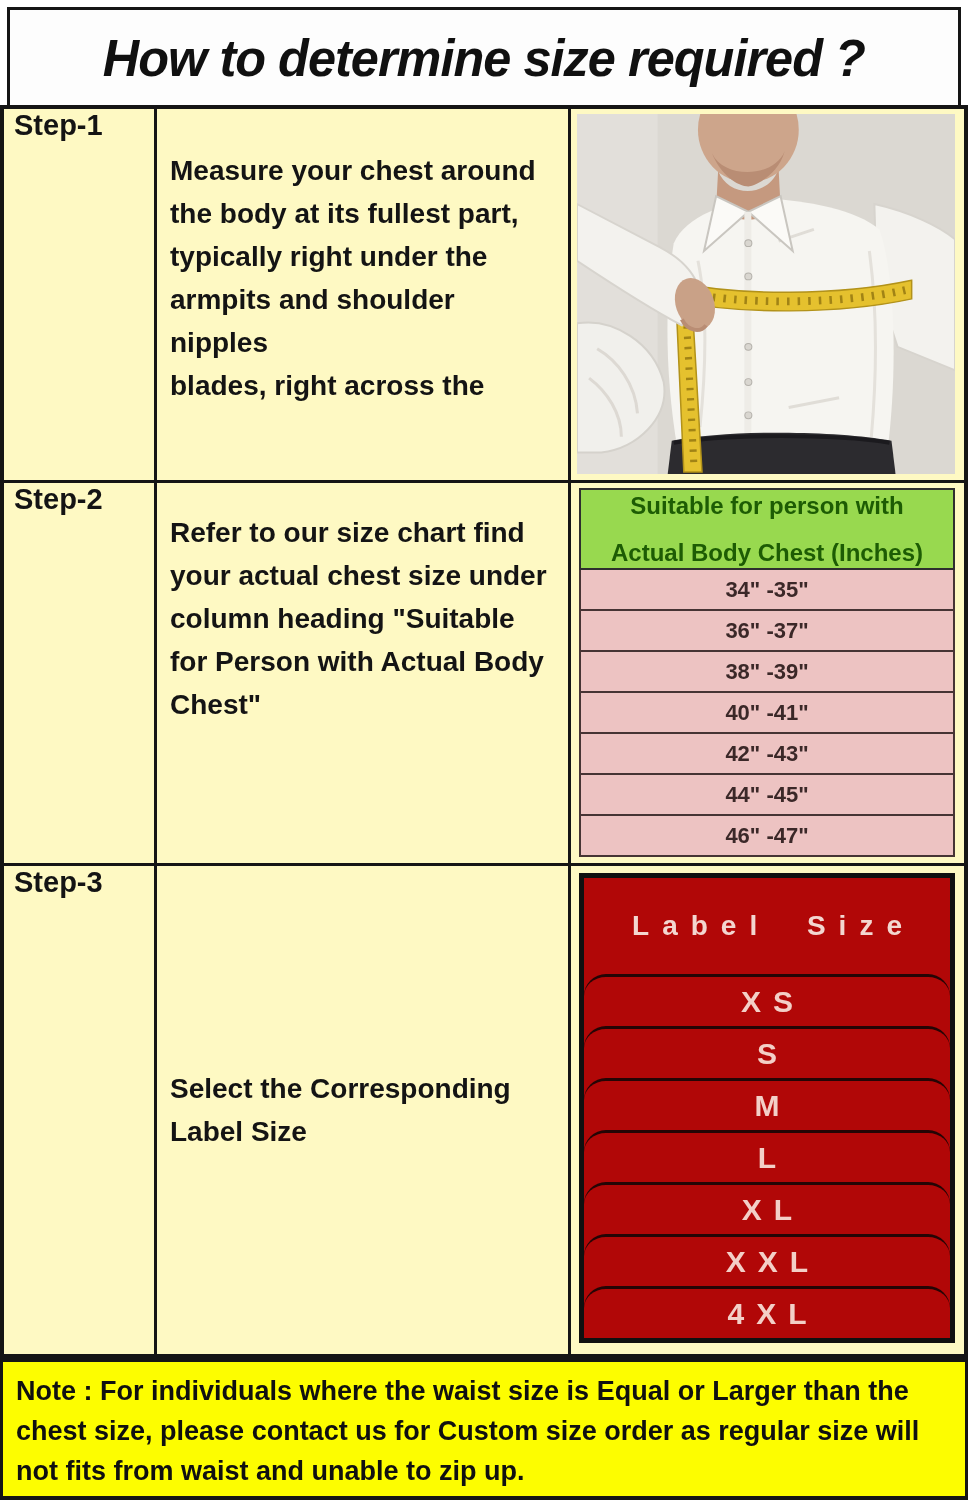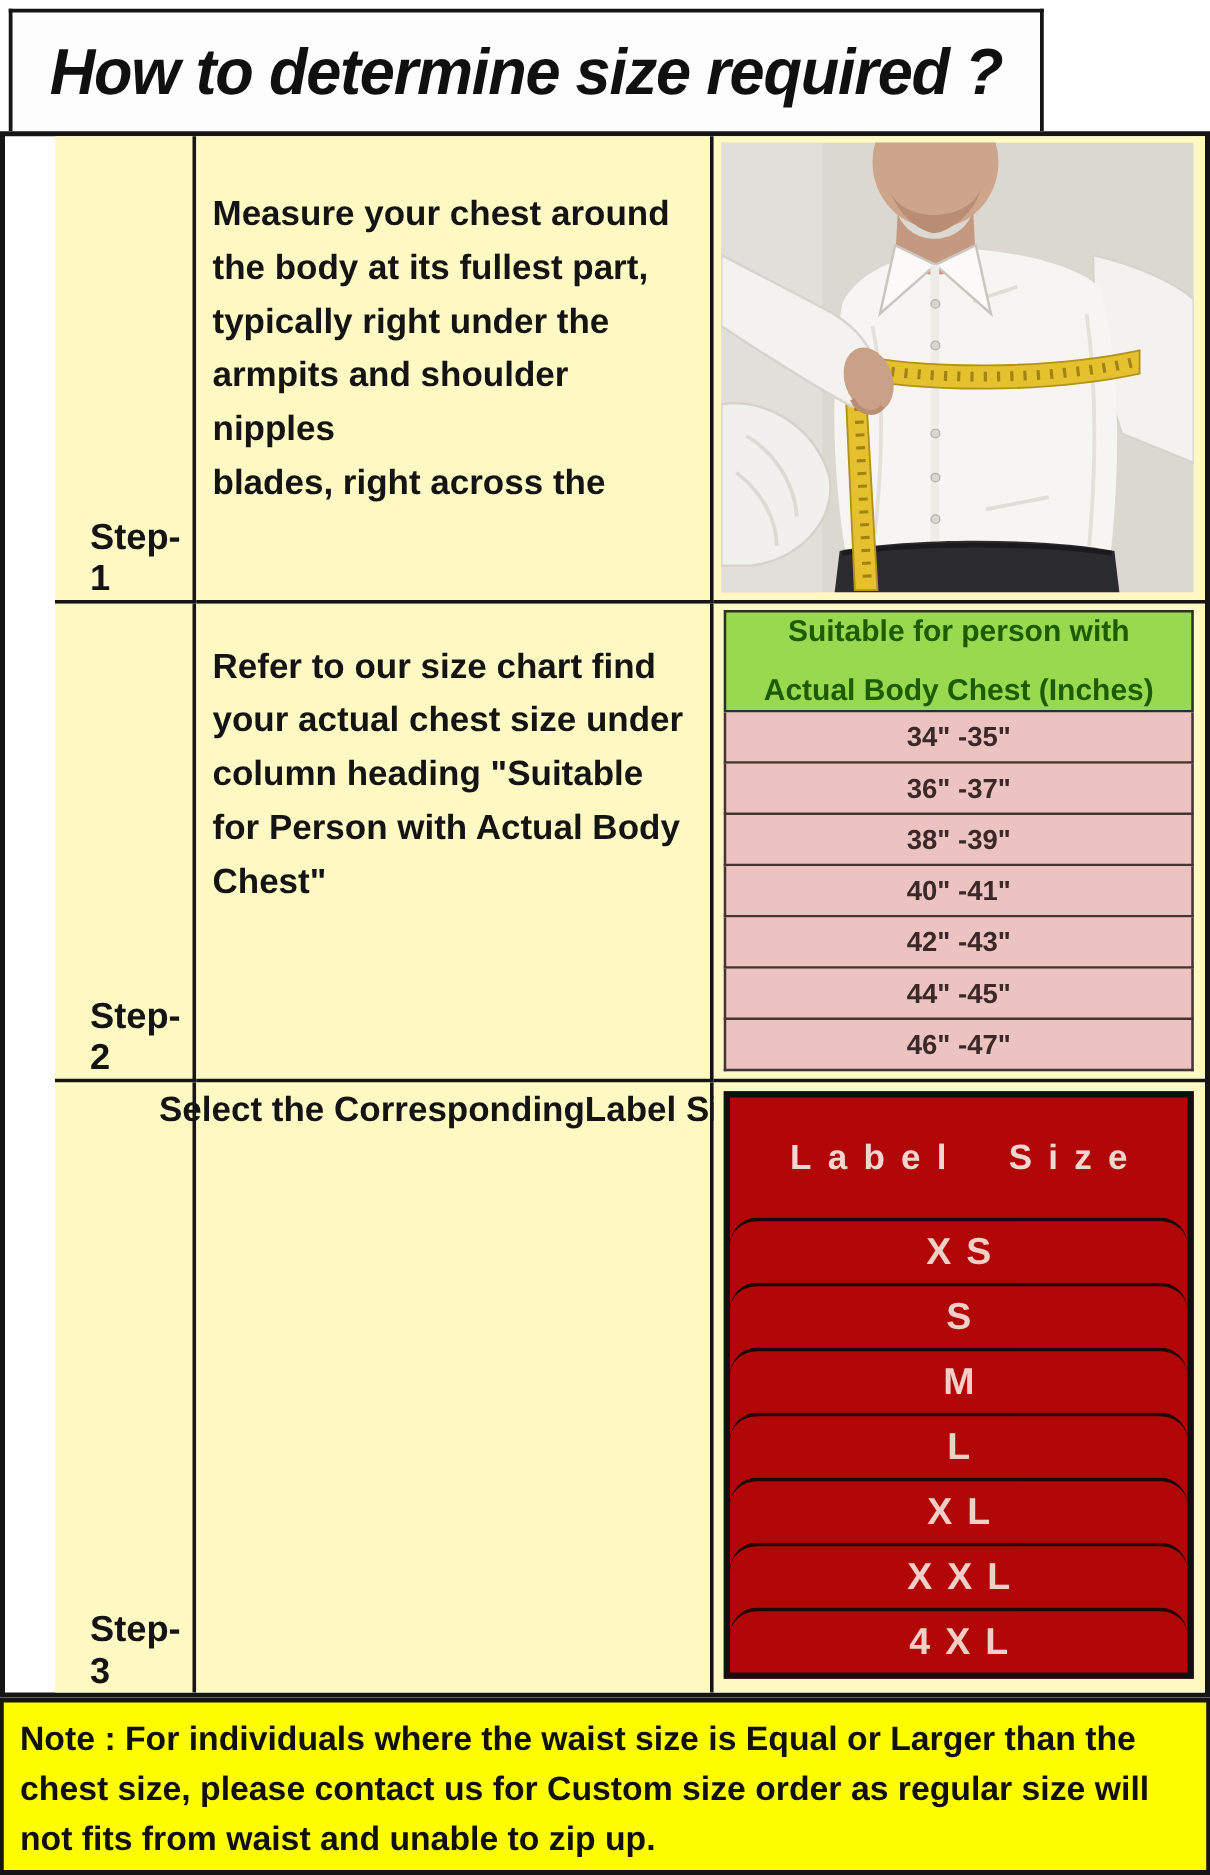--- a/index.html
+++ b/index.html
@@ -3,44 +3,44 @@
 <meta charset="utf-8">
 <style>
   * { margin:0; padding:0; box-sizing:border-box; }
   html,body { background:#ffffff; }
   .page {
     position:relative; width:968px; height:1500px; background:#ffffff;
     font-family:"Liberation Sans", sans-serif; color:#1a1a1a; overflow:hidden;
   }
   
   .title-box {
-    position:absolute; top:7px; left:7px; width:828px; height:98px;
+    position:absolute; top:7px; left:7px; width:954px; height:98px;
     border:3px solid #151515; border-bottom:none;
     display:flex; align-items:center; justify-content:center; background:#fdfdfd;
   }
   .title-text {
     font-size:52px; font-weight:bold; font-style:italic; letter-spacing:-1px;
     color:#101010; transform:scaleX(.97); white-space:nowrap;
   }
   
   .main-table {
     position:absolute; top:105px; left:0; width:968px; height:1253px;
     display:grid; grid-template-columns:153px 414px 1fr;
     grid-template-rows:374px 383px 488px;
     border:4px solid #151515; background:#ffffff;
   }
   .cell { border-right:3px solid #151515; border-bottom:3px solid #151515; background:#fef9c3; }
   .cell.last-col { border-right:none; }
   .cell.last-row { border-bottom:none; }
-  .step-label-cell { display:flex; align-items:flex-end; padding-left:28px;margin-left:40px; }
+  .step-label-cell { display:flex; align-items:flex-start; padding-left:10px; }
   .step-label { font-size:29px; font-weight:bold; color:#141414; }
   .step-text-cell { padding-left:13px; padding-right:6px; }
   .step-text-cell.r1 { padding-top:40px; }
   .step-text-cell.r2 { padding-top:28px; }
-  .step-text-cell.r3 { display:flex; flex-direction:row; justify-content:center; padding-top:0; }
+  .step-text-cell.r3 { display:flex; flex-direction:column; justify-content:center; padding-top:0; }
   .step-line { font-size:28px; font-weight:bold; line-height:43px; color:#141414; white-space:nowrap; }
   
   .photo-cell { padding:5px 9px 6px 6px; }
   .photo-frame { width:100%; height:100%; }
   
   .chart-cell { padding:5px 9px 6px 8px; }
   .green-header {
     height:82px; background:#98d94f; border:2px solid #2e2e2e;
     display:flex; flex-direction:column; align-items:center; justify-content:space-between;
     color:#1d5c04; font-weight:bold; font-size:24px; line-height:31px; text-align:center;

